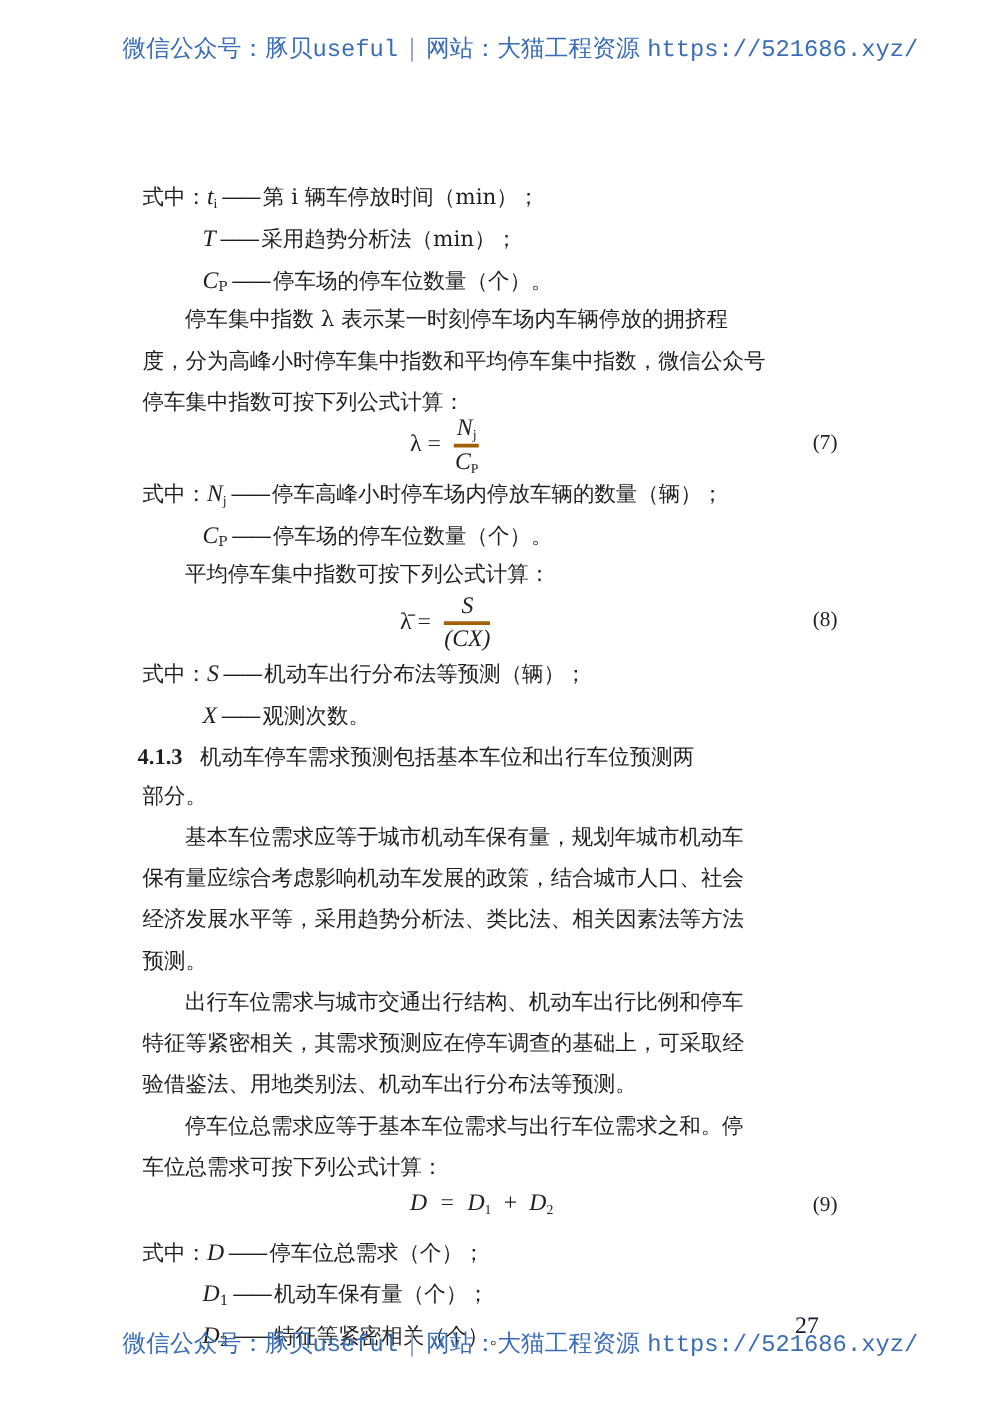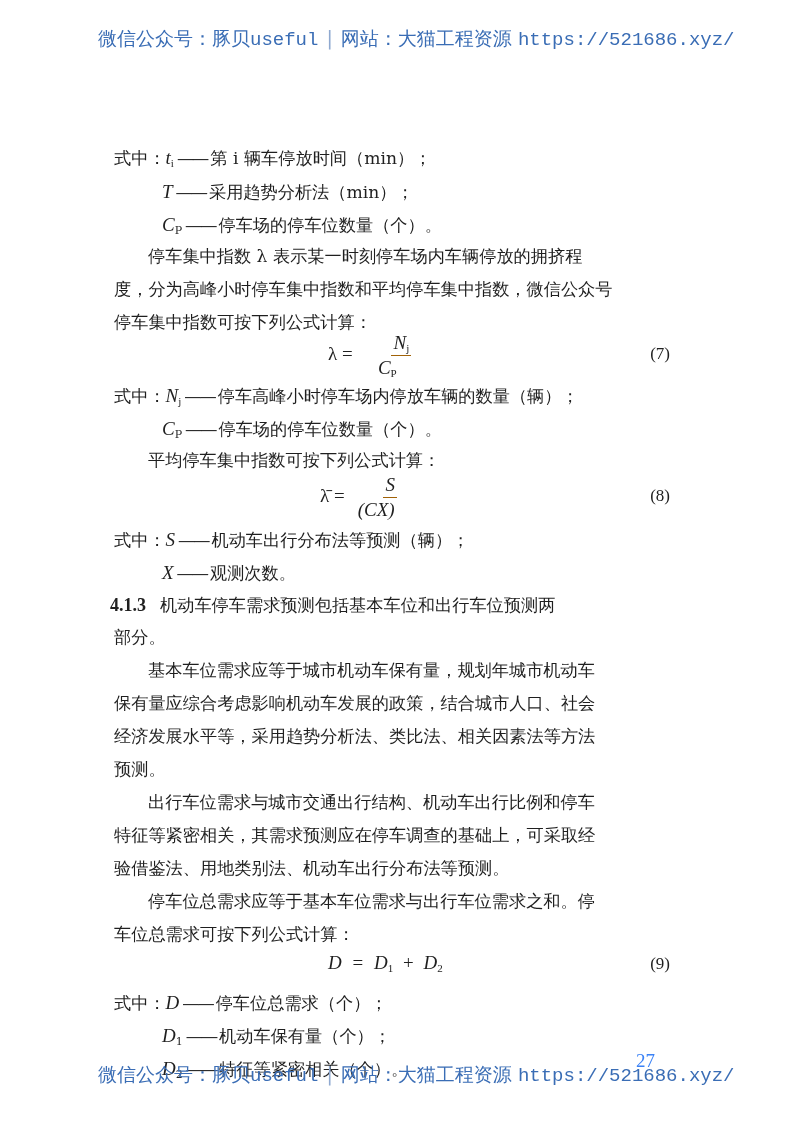--- a/index.html
+++ b/index.html
@@ -22,24 +22,24 @@
   .ind1 { left: 0; }
   .ind-def { left: 48px; }
   .ind-para { left: 34px; }
   .it { font-family: "Liberation Serif", "DejaVu Serif", serif; font-style: italic; font-size: 19px; }
   sub.s { font-size: 11px; font-style: normal; vertical-align: -3px; }
   .dash { letter-spacing: -2px; margin: 0 3px; }
   .eqn { position: absolute; left: 0; width: 556px; }
   .eqn .body { position: absolute; font-family: "Liberation Serif", "DejaVu Serif", serif; font-size: 19px; }
   .eqn .num { position: absolute; right: 0; top: 6px; font-family: "Liberation Serif", serif; font-size: 17px; }
   .frac { display: inline-block; vertical-align: middle; text-align: center; margin-left: 6px; }
-  .frac .top { display: block; border-bottom: 1px solid #a16207; padding: 0 2px 1px; font-style: italic; margin-left: 28px; }
+  .frac .top { display: block; border-bottom: 3px solid #a16207; padding: 0 2px 1px; font-style: italic; }
   .frac .bot { display: block; padding-top: 1px; font-style: italic; text-align: center; }
   .bold { font-weight: bold; font-family: Liberation Serif, serif; }
-  .pagenum { position: absolute; left: 636px; top: 1050px; font-family: "Liberation Serif", serif; font-size: 19px; color: #3b82f6; }
+  .pagenum { position: absolute; left: 636px; top: 1050px; font-family: "Liberation Serif", serif; font-size: 19px; color: #0f172a; }
 </style>
 </head>
 <body>
 
 <div class="watermark wm-top">
   <span>微信公众号：豚贝</span><span class="mono">useful</span><span class="sep">|</span><span>网站：大猫工程资源</span> <span class="mono">https://521686.xyz/</span>
 </div>
 
 <div class="page">
 

